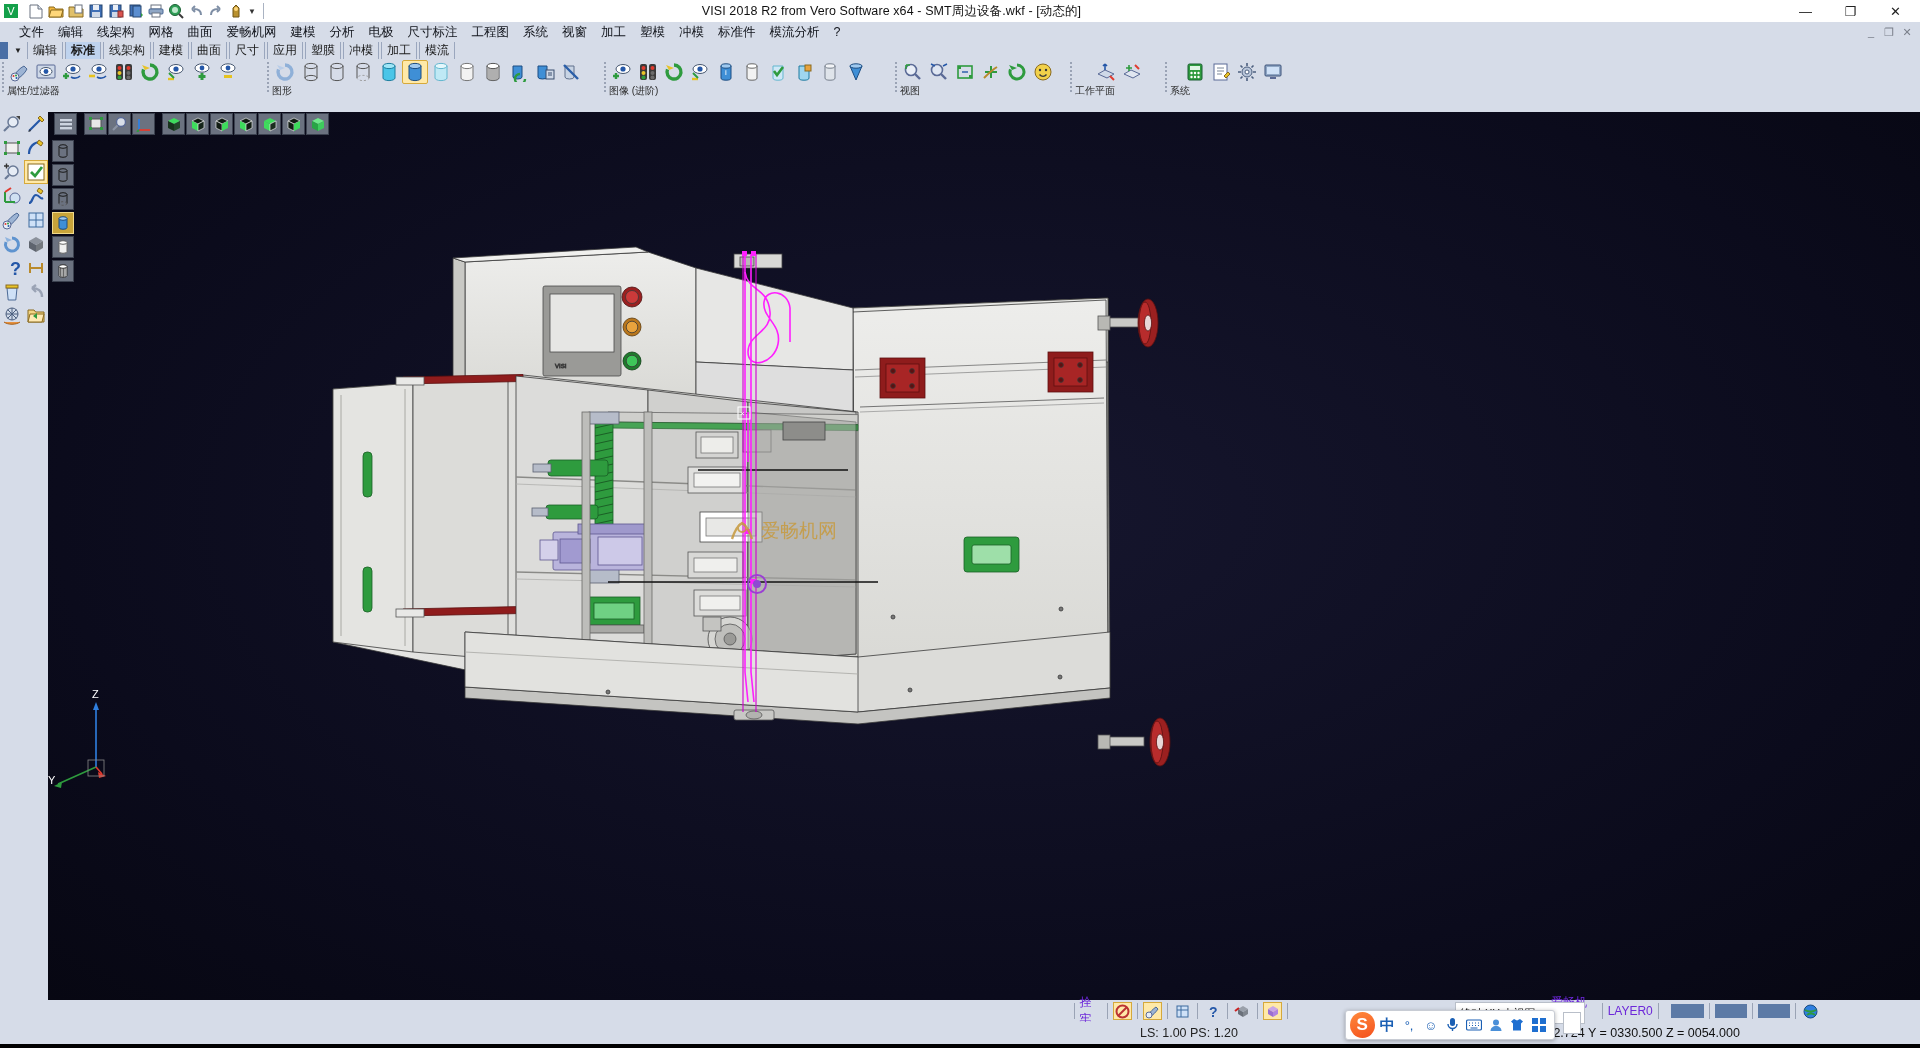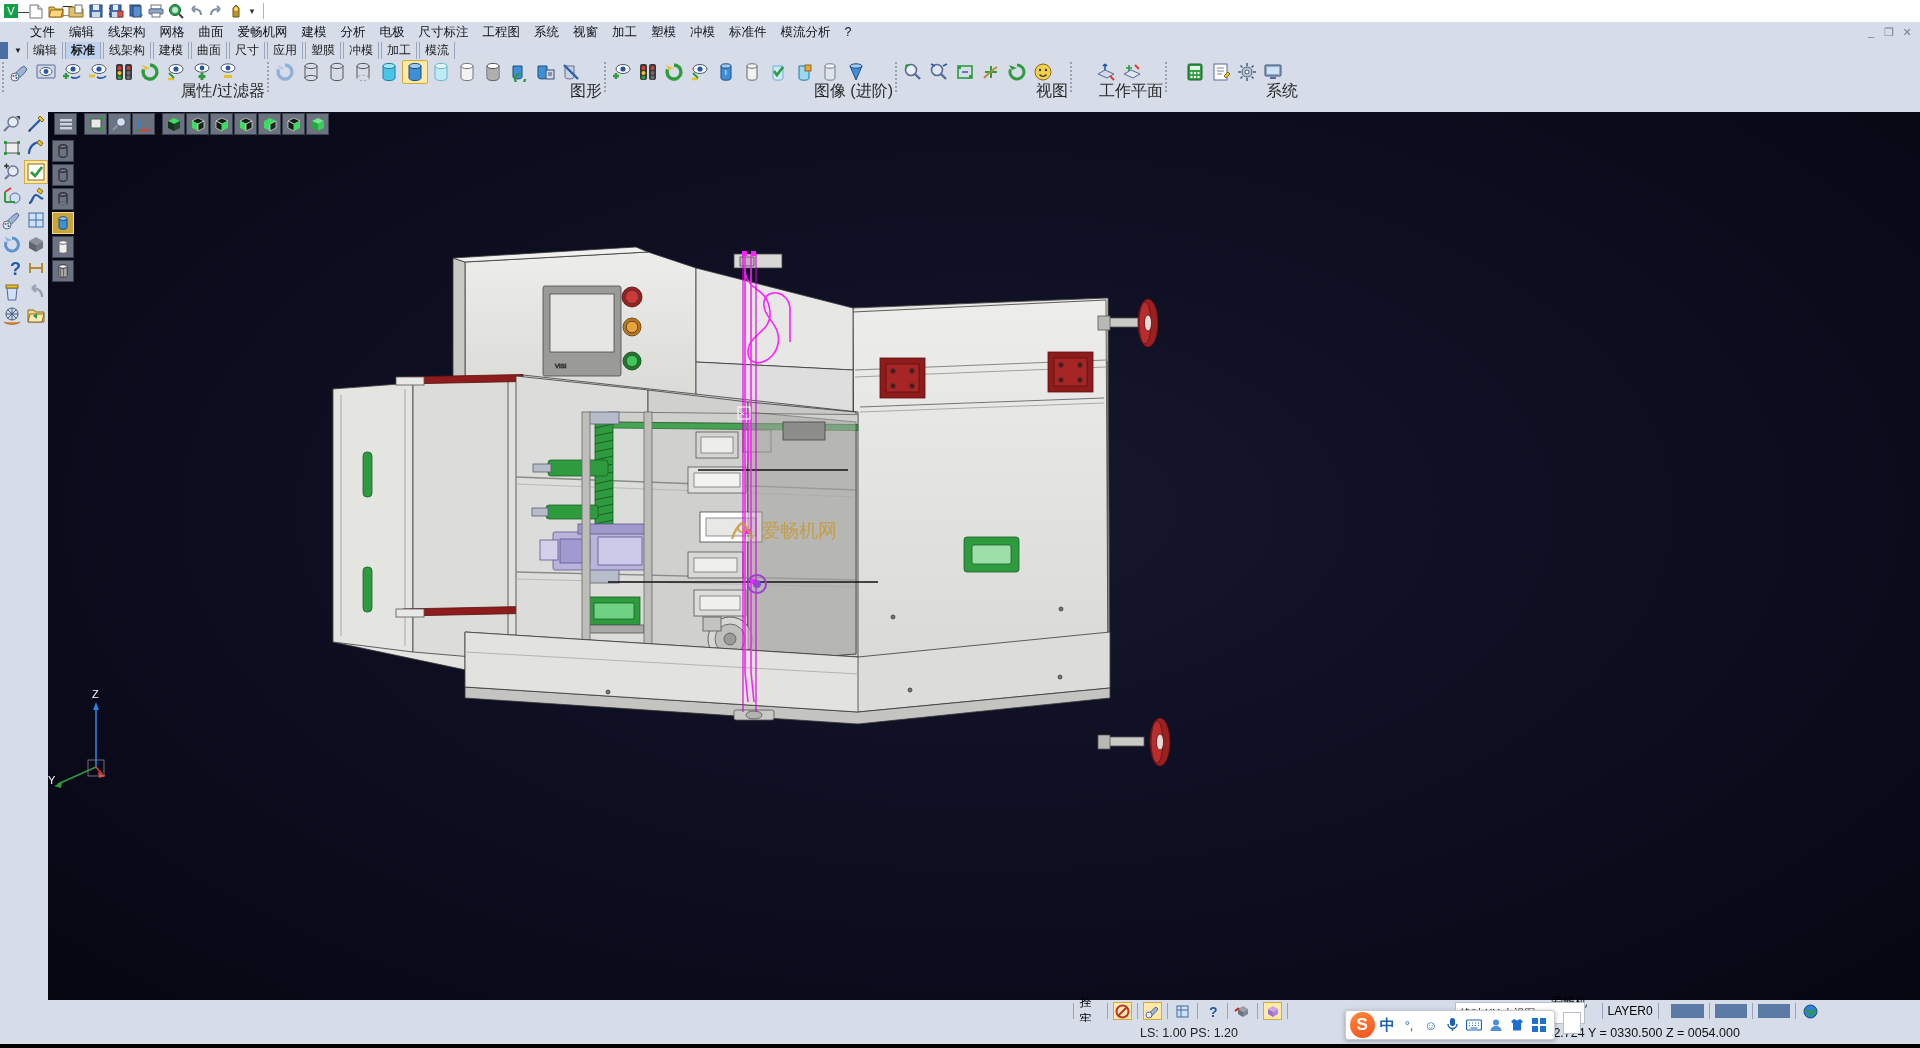--- a/index.html
+++ b/index.html
@@ -25,21 +25,21 @@
   .wincontrols { display: flex; height: 22px; margin-right: 2px; }
   .wincontrols div {
     width: 45px; height: 22px; display: flex; align-items: center; justify-content: center;
     font-size: 13px; color: #222;
   }
 
   
   .menubar {
     position: absolute; top: 22px; left: 0; width: 1616px; height: 20px;
     background: #d6dce8;
-    display: flex; align-items: center; padding-left: 23px;
+    display: flex; align-items: center; padding-left: 12px;
   }
   .menubar .mi {
     font-size: 12.5px; color: #10131a; padding: 1px 7px; cursor: default;
     white-space: nowrap;
   }
   .mdibtns { position:absolute; right:4px; top:24px; display:flex; }
   .mdibtns span { width:18px; height:16px; display:flex; align-items:center; justify-content:center; font-size:11px; color:#7a7f8a;}
 
   
   .tabstrip {
@@ -66,21 +66,21 @@
     display: flex; align-items: flex-start;
   }
   .tb-handle {
     width: 7px; height: 34px; margin-top:1px;
     background-image: repeating-linear-gradient(to bottom, #9aa3b5 0px, #9aa3b5 2px, transparent 2px, transparent 4px);
     background-size: 2px 4px; background-repeat: repeat-y; background-position: 2px 2px;
   }
   .tb-group { display: flex; flex-direction: column; }
   .tb-icons { display: flex; align-items: center; height: 26px; }
   .tb-label {
-    font-size: 16px; color: #2a2a2a; text-align: right; height: 13px; line-height: 12px;
+    font-size: 10px; color: #2a2a2a; text-align: left; height: 13px; line-height: 12px;
   }
   .tbi {
     width: 26px; height: 24px; margin: 1px 0px;
     display: flex; align-items: center; justify-content: center;
     border: 1px solid transparent; border-radius: 2px;
   }
   .tbi.sel { background: #ffe9a8; border: 1px solid #d6a93b; }
   .tbi svg { display:block; }
 
   
@@ -120,21 +120,21 @@
   
   .watermark {
     position:absolute; left:682px; top:406px;
     font-size: 19px; color:#c79a3e; opacity:.85; font-weight:normal;
     display:flex; align-items:center;
   }
 
   
   .statusbar {
     position:absolute; left:0; bottom: 26px; width:1820px; height: 22px;
-    background:#d6dce8; display:flex; align-items:center; font-size:12px; color:#000000;justify-content:flex-end;
+    background:#d6dce8; display:flex; align-items:center; font-size:12px; color:#6d28d9;
   }
   .statusbar .sep { width:1px; height:16px; background:#9aa3b5; margin:0 5px; }
   .sbtn { width:20px; height:18px; display:flex;align-items:center;justify-content:center; }
   .sbtn.sel { background:#ffe9a8; border:1px solid #d6a93b; }
   .sb-blue { width:34px; height:14px; background:#5c7aa6; }
 
   .statusbar2 {
     position:absolute; left:0; bottom: 4px; width:1920px; height: 22px;
     background:#d6dce8; display:flex; align-items:center; font-size:12.5px; color:#111;
   }
@@ -169,20 +169,21 @@
     position:absolute; left:1563px; top:1012px; width:18px; height:22px;
     background:#fff; border:1px solid #b9bfc9;
   }
 </style>
 </head>
 <body>
 
 <div id="app">
 
   <div class="titlebar">
+    <div class="title">VISI 2018 R2 from Vero Software x64 - SMT周边设备.wkf - [动态的]</div>
     <div class="wincontrols">
       <div>—</div>
       <div>❐</div>
       <div class="close">✕</div>
     </div>
   </div>
 
   <div class="menubar">
     <span class="mi">文件</span>
     <span class="mi">编辑</span>

